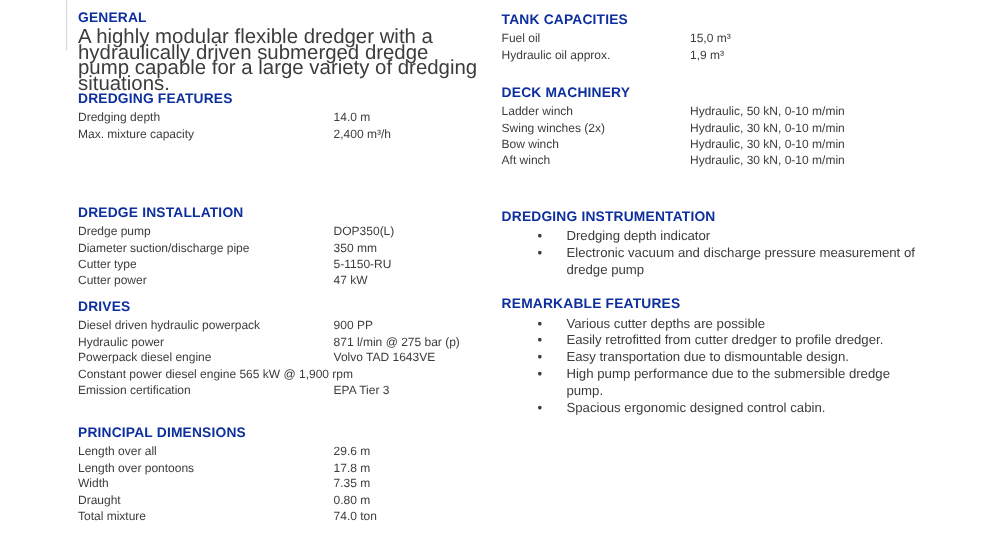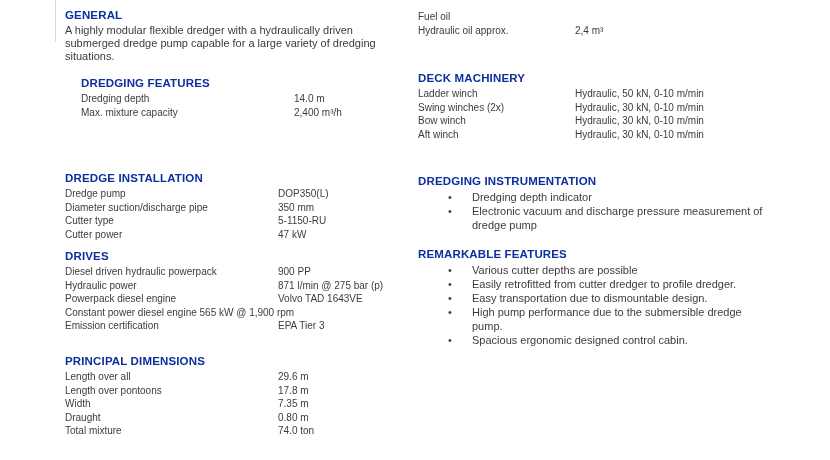--- a/index.html
+++ b/index.html
@@ -34,21 +34,21 @@
   .section { position: absolute; left: 0; right: 0; }
   .heading {
     font-size: 11.5px;
     font-weight: 700;
     line-height: 14px;
     letter-spacing: 0.15px;
     color: var(--heading-color);
     margin-bottom: 2px;
   }
   .paragraph {
-    font-size: 11px;
+    font-size: 17px;
     line-height: 13px;
     max-width: 334px;
   }
   .row {
     display: flex;
     font-size: 10px;
     line-height: 13.5px;
   }
   .row .label { flex: none; width: 213px; padding-right: 6px; }
   .col-right .row .label { width: 157px; }
@@ -75,21 +75,21 @@
 </head>
 <body>
 
 <div class="page">
   <div class="edge-line"></div>
   <div class="col col-left">
       <div class="section" style="top: 8px;">
         <div class="heading">GENERAL</div>
         <div class="paragraph">A highly modular flexible dredger with a hydraulically driven submerged dredge pump capable for a large variety of dredging situations.</div>
       </div>
-      <div class="section" style="top: 76px; margin-left: 16px;">
+      <div class="section" style="top: 76px;">
         <div class="heading">DREDGING FEATURES</div>
         <div class="row">
           <span class="label">Dredging depth</span>
           <span class="value">14.0 m</span>
         </div>
         <div class="row">
           <span class="label">Max. mixture capacity</span>
           <span class="value">2,400 m³/h</span>
         </div>
       </div>
@@ -151,26 +151,28 @@
           <span class="value">0.80 m</span>
         </div>
         <div class="row">
           <span class="label">Total mixture</span>
           <span class="value">74.0 ton</span>
         </div>
       </div>
     </div>
   <div class="col col-right">
       <div class="section" style="top: 10px;">
+        <div class="heading">TANK CAPACITIES</div>
         <div class="row">
           <span class="label">Fuel oil</span>
+          <span class="value">15,0 m³</span>
         </div>
         <div class="row">
           <span class="label">Hydraulic oil approx.</span>
-          <span class="value">2,4 m³</span>
+          <span class="value">1,9 m³</span>
         </div>
       </div>
       <div class="section" style="top: 71px;">
         <div class="heading">DECK MACHINERY</div>
         <div class="row">
           <span class="label">Ladder winch</span>
           <span class="value">Hydraulic, 50 kN, 0-10 m/min</span>
         </div>
         <div class="row">
           <span class="label">Swing winches (2x)</span>

